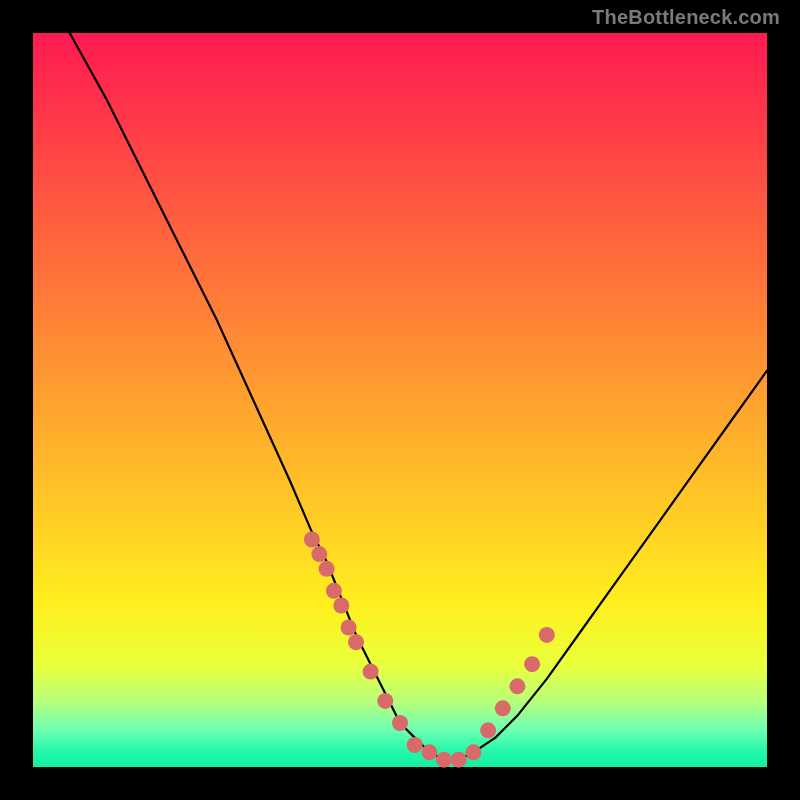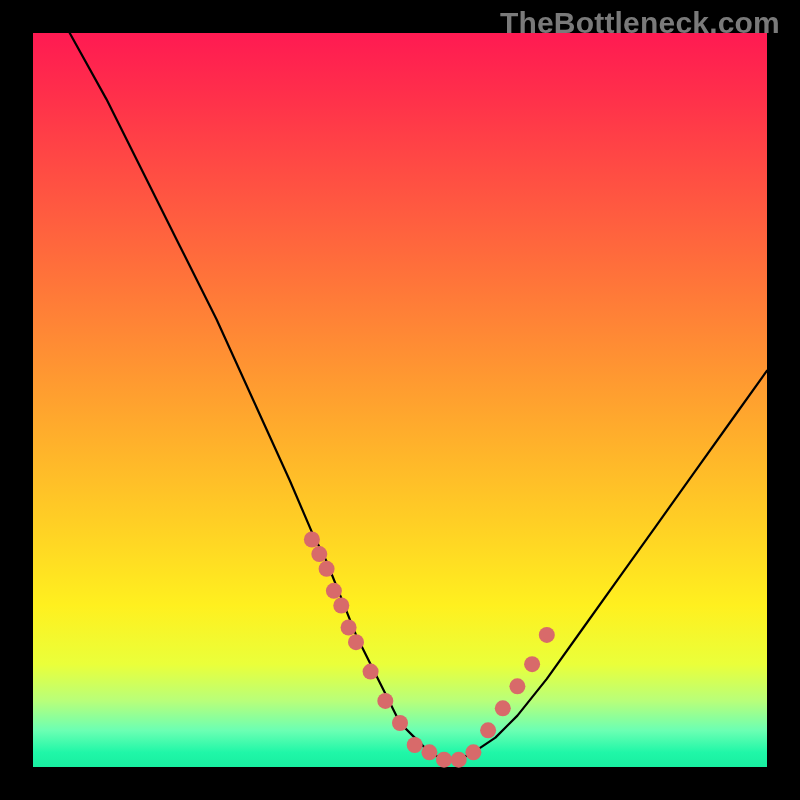--- a/index.html
+++ b/index.html
@@ -39,21 +39,21 @@
       #6cffb3 95%,
       #20f7a8 98%,
       #18eea0 100%
     );
   }
   .watermark {
     position: absolute;
     top: 6px;
     right: 20px;
     font-family: Arial, Helvetica, sans-serif;
-    font-size: 30px;
+    font-size: 20px;
     font-weight: bold;
     color: #7a7a7a;
     letter-spacing: 0.2px;
     user-select: none;
   }
   svg.curve {
     position: absolute;
     left: 0;
     top: 0;
     width: 734px;

